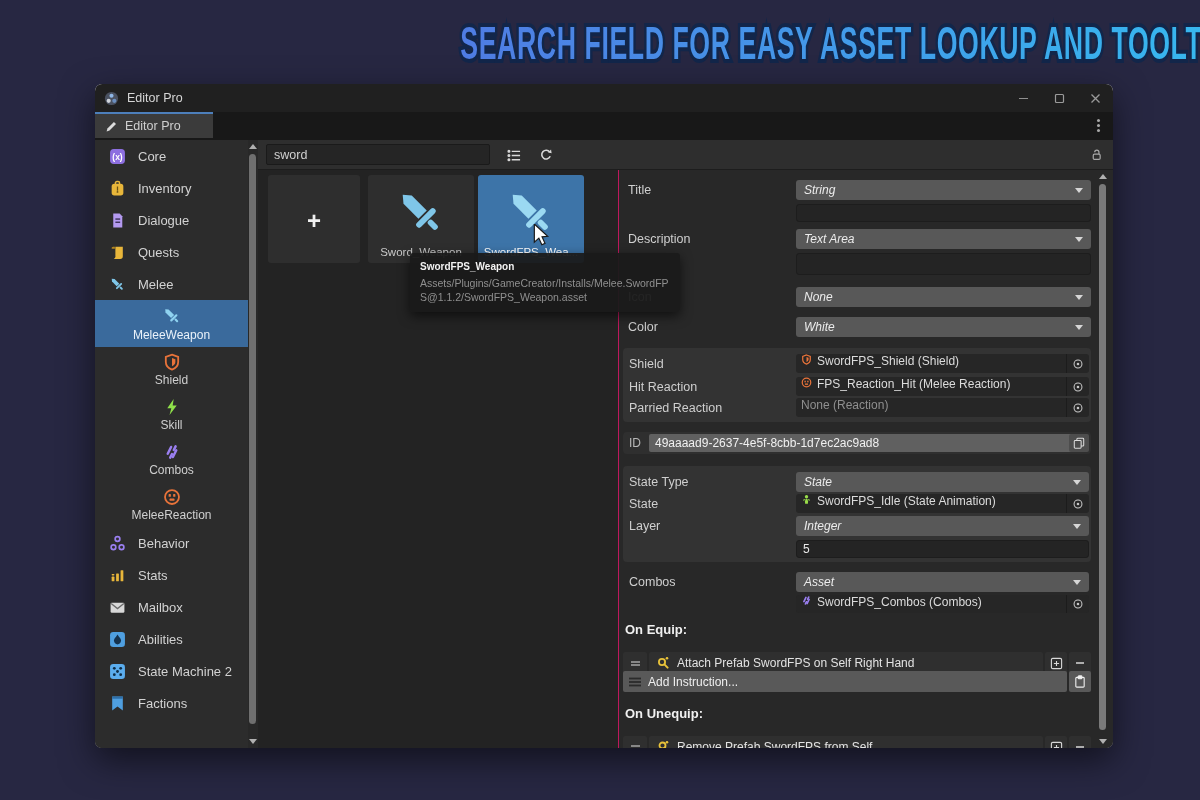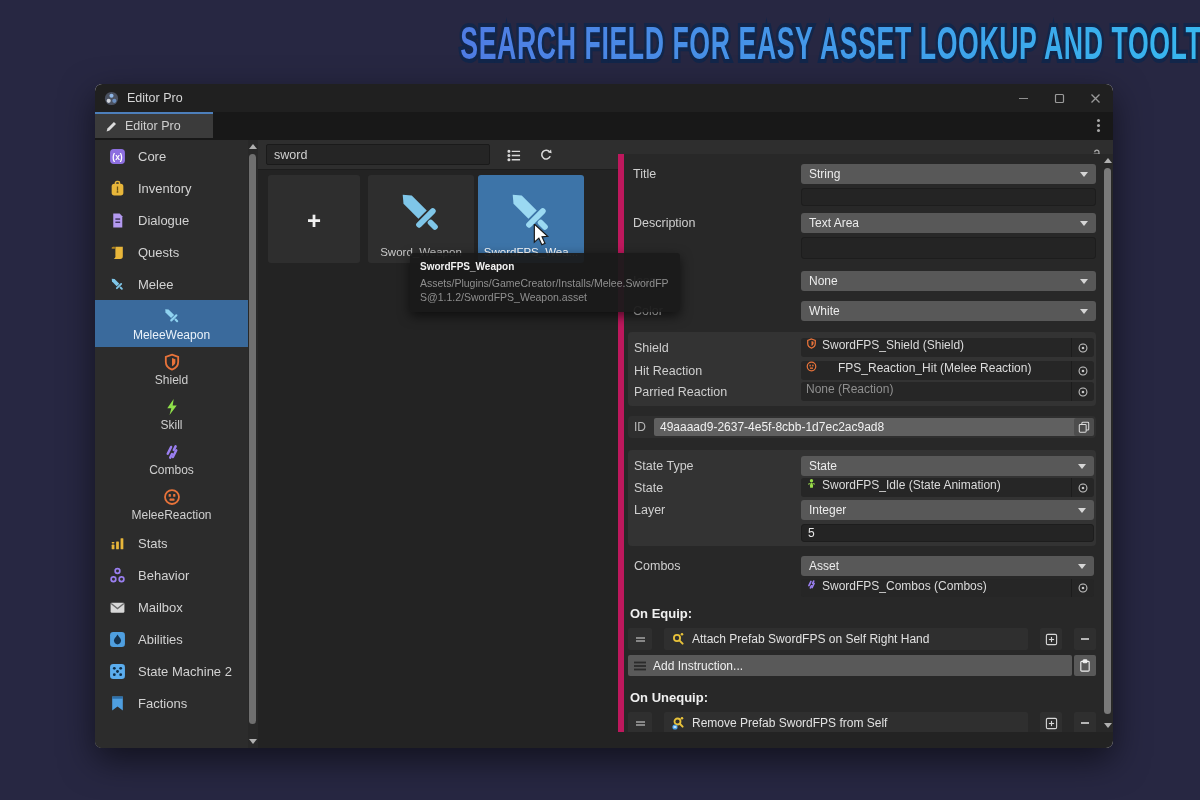--- a/index.html
+++ b/index.html
@@ -60,37 +60,37 @@
   #plus-tile .pl{font-size:24px;font-weight:700;color:#f0f0f0;}
 
   
   #tooltip{position:absolute;left:315px;top:169px;width:250px;background:rgba(26,26,26,.95);border-radius:3px;
     padding:8px 10px;box-shadow:0 4px 12px rgba(0,0,0,.6);z-index:50;}
   #tooltip .tt{font-size:10px;font-weight:700;color:#f2f2f2;margin-bottom:4px;}
   #tooltip .tp{font-size:10.5px;color:#8f8f8f;line-height:14px;word-break:break-all;}
   #cursor{position:absolute;left:436px;top:140px;z-index:60;}
 
   
-  #inspector{position:absolute;left:523px;top:14px;width:495px;height:578px;background:#282828;border-left:6px solid #be185d;box-sizing:border-box;overflow:hidden;}
+  #inspector{position:absolute;left:523px;top:30px;width:495px;height:578px;background:#282828;border-left:1px solid #be185d;box-sizing:border-box;overflow:hidden;}
   .lbl{position:absolute;left:9px;font-size:12.5px;color:#cfcfcf;}
   .drop{position:absolute;left:177px;width:295px;height:20px;background:#585858;border-radius:3px;
-    display:flex;align-items:center;box-sizing:border-box;padding:0 8px;}
+    display:flex;align-items:center;box-sizing:border-box;padding:0 8px;font-style:italic;}
   .drop .dtext{flex:1;font-size:12px;color:#ececec;}
   .caret{width:0;height:0;border-left:4px solid transparent;border-right:4px solid transparent;border-top:5px solid #d6d6d6;}
   .tfield{position:absolute;left:177px;width:295px;background:#242424;border:1px solid #1d1d1d;border-radius:3px;box-sizing:border-box;
     font-size:12px;color:#e8e8e8;display:flex;align-items:center;padding:0 6px;}
   .grp{position:absolute;left:4px;width:468px;background:#333333;border-radius:4px;}
   .grp .lbl{left:6px;}
   .obj{position:absolute;left:173px;width:293px;height:19px;background:#262626;border-radius:3px;display:flex;box-sizing:border-box;}
   .obj .otext{flex:1;font-size:12px;color:#dcdcdc;margin-left:5px;overflow:hidden;white-space:nowrap;}
   .obj .otext.none{color:#8f8f8f;}
   .obj .oicon{margin-left:5px;display:flex;}
   .pick{width:22px;height:100%;border-left:1px solid #1c1c1c;display:flex;align-items:center;justify-content:center;}
   .hdr{position:absolute;left:6px;font-size:13px;font-weight:700;color:#f0f0f0;}
-  .irow{position:absolute;left:4px;width:468px;height:22px;display:flex;gap:12px;}
+  .irow{position:absolute;left:4px;width:468px;height:22px;display:flex;gap:2px;margin-top:8px;}
   .icell{background:#2f2f2f;border-radius:2px;display:flex;align-items:center;justify-content:center;}
   .ih{width:24px;}
   .ibody{flex:1;justify-content:flex-start;gap:7px;padding-left:7px;}
   .ibody span{font-size:12px;color:#e2e2e2;}
   .ibtn{width:22px;}
   .arow{position:absolute;left:4px;width:468px;height:21px;display:flex;gap:2px;}
   .abody{flex:1;background:#595959;border-radius:2px;display:flex;align-items:center;gap:7px;padding-left:6px;}
   .abody span{font-size:12px;color:#efefef;}
   .abtn{width:22px;background:#595959;border-radius:2px;display:flex;align-items:center;justify-content:center;}
   #iscroll{position:absolute;left:479px;top:2px;width:10px;height:574px;}
@@ -229,35 +229,35 @@
         <div class="sstack">
           <svg width="18" height="18" viewBox="0 0 16 16">
               <circle cx="8" cy="8" r="6.2" fill="none" stroke="#e8733a" stroke-width="1.6"></circle>
               <rect x="5" y="5.4" width="2" height="2.4" rx=".5" fill="#e8733a"></rect>
               <rect x="9" y="5.4" width="2" height="2.4" rx=".5" fill="#e8733a"></rect>
               <rect x="5.8" y="9.4" width="4.4" height="2" rx=".5" fill="#e8733a"></rect>
             </svg>
           <span>MeleeReaction</span>
         </div>
         <div class="srow">
+          <svg width="17" height="17" viewBox="0 0 16 16" fill="none" stroke="#9a7ff0" stroke-width="1.6">
+              <circle cx="8" cy="3.8" r="2.2"></circle>
+              <circle cx="4.2" cy="11.5" r="2.2"></circle>
+              <circle cx="11.8" cy="11.5" r="2.2"></circle>
+            </svg>
+          <span>Behavior</span>
+        </div>
+        <div class="srow">
           <svg width="17" height="17" viewBox="0 0 16 16" fill="#e8b63a">
               <rect x="2.5" y="9" width="2.6" height="4.5" rx=".6"></rect>
               <rect x="6.7" y="6" width="2.6" height="7.5" rx=".6"></rect>
               <rect x="10.9" y="3" width="2.6" height="10.5" rx=".6"></rect>
               <rect x="2.5" y="6.5" width="2.6" height="1.4" rx=".6"></rect>
             </svg>
           <span>Stats</span>
-        </div>
-        <div class="srow">
-          <svg width="17" height="17" viewBox="0 0 16 16" fill="none" stroke="#9a7ff0" stroke-width="1.6">
-              <circle cx="8" cy="3.8" r="2.2"></circle>
-              <circle cx="4.2" cy="11.5" r="2.2"></circle>
-              <circle cx="11.8" cy="11.5" r="2.2"></circle>
-            </svg>
-          <span>Behavior</span>
         </div>
         <div class="srow">
           <svg width="17" height="17" viewBox="0 0 16 16">
               <rect x="1.5" y="3.5" width="13" height="9.5" rx="1.2" fill="#d8d8d8"></rect>
               <path d="M2 4.2 L8 9 L14 4.2" fill="none" stroke="#6a6a6a" stroke-width="1.2"></path>
             </svg>
           <span>Mailbox</span>
         </div>
         <div class="srow">
           <svg width="17" height="17" viewBox="0 0 16 16">
@@ -388,21 +388,21 @@
               </span>
             <span class="otext">SwordFPS_Shield (Shield)</span>
             <span class="pick">
                 <svg width="12" height="12" viewBox="0 0 14 14">
                   <circle cx="7" cy="7" r="4.6" fill="none" stroke="#c8c8c8" stroke-width="1.2"></circle>
                   <circle cx="7" cy="7" r="1.5" fill="#c8c8c8"></circle>
                 </svg>
               </span>
           </div>
           <span class="lbl" style="top:32px;">Hit Reaction</span>
-          <div class="obj" style="top:29px;gap:16px;">
+          <div class="obj" style="top:29px;">
             <span class="oicon">
                 <svg width="11" height="11" viewBox="0 0 16 16">
                   <circle cx="8" cy="8" r="6.2" fill="none" stroke="#e8733a" stroke-width="1.8"></circle>
                   <rect x="5" y="5.4" width="2" height="2.4" fill="#e8733a"></rect>
                   <rect x="9" y="5.4" width="2" height="2.4" fill="#e8733a"></rect>
                   <rect x="5.8" y="9.4" width="4.4" height="2" fill="#e8733a"></rect>
                 </svg>
               </span>
             <span class="otext">FPS_Reaction_Hit (Melee Reaction)</span>
             <span class="pick">

